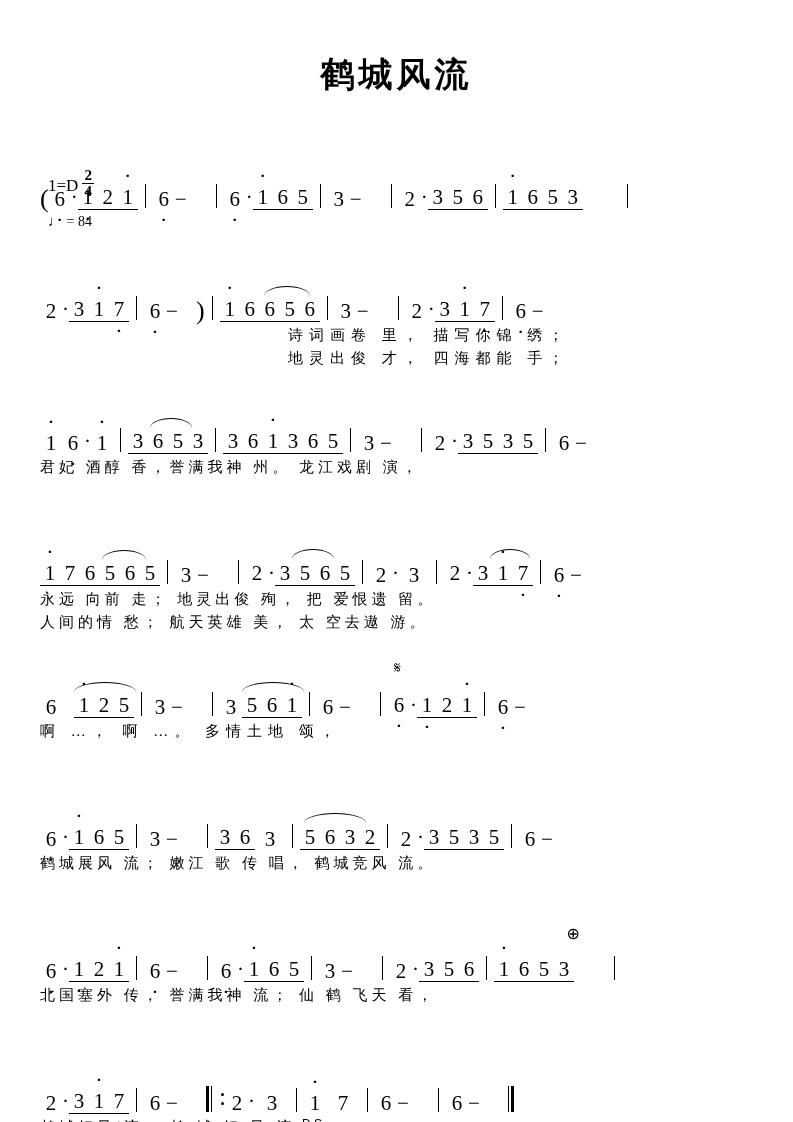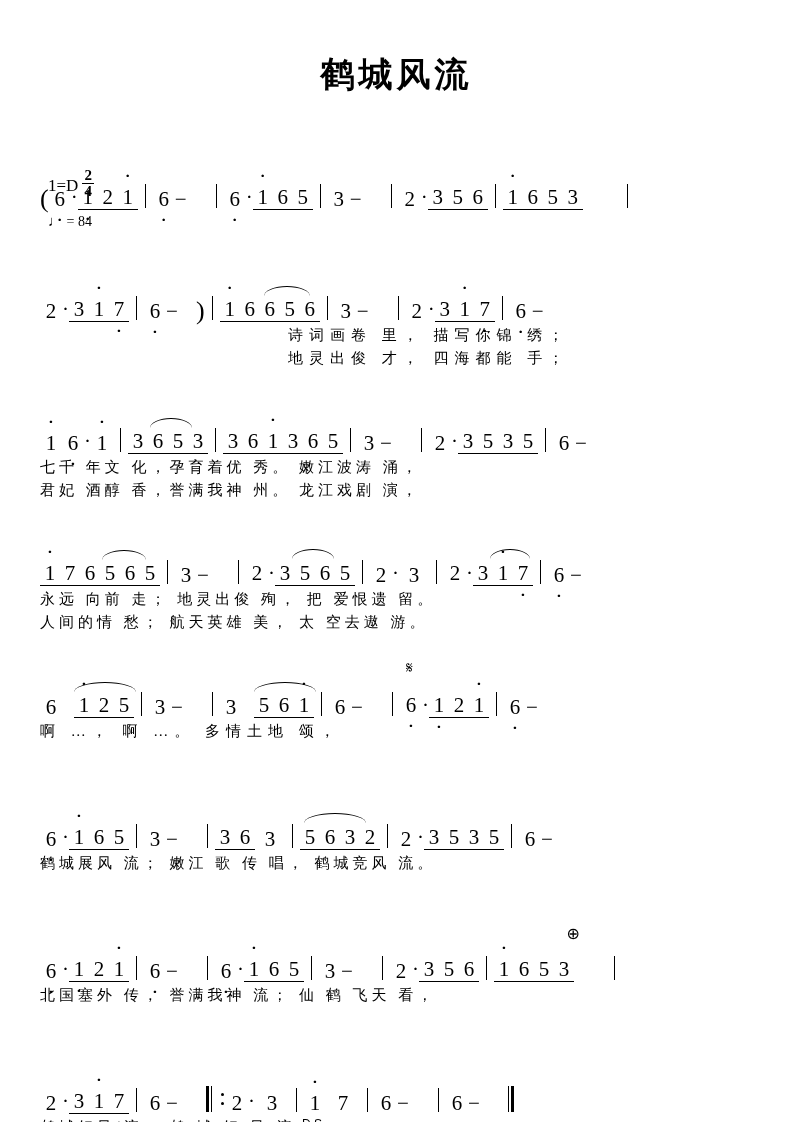--- a/index.html
+++ b/index.html
@@ -330,21 +330,20 @@
       <span class="tok" style="width:22px">2</span>
         <span class="dotsep">·</span>
       <span class="tok u1" style="width:20px">3</span>
       <span class="tok u1" style="width:20px">5</span>
       <span class="tok u1" style="width:20px">3</span>
       <span class="tok u1" style="width:20px">5</span>
       <span class="bar"></span>
       <span class="tok" style="width:22px">6</span>
       <span class="dash" style="width:34px">−</span>
     </div>
-    <div class="lyricline" style="letter-spacing:4px;">七千 年文 化，孕育着优 秀。 嫩江波涛 涌，</div>
     <div class="lyricline" style="letter-spacing:4px;">君妃 酒醇 香，誉满我神 州。 龙江戏剧 演，</div>
   </div>
 
   <div class="system" style="margin-top:36px;">
     <div class="staffline">
       <span style="position:relative;display:inline-block;">
         <span class="slur" style="left:62px; top:-12px; width:44px;"></span>
         <span class="tok dotover u1" style="width:20px">1</span><span class="tok u1" style="width:20px">7</span><span class="tok u1" style="width:20px">6</span><span class="tok u1" style="width:20px">5</span><span class="tok u1" style="width:20px">6</span><span class="tok u1" style="width:20px">5</span>
       </span>
       <span class="bar"></span>
@@ -377,21 +376,21 @@
       <span class="tok" style="width:22px">6</span>
       <span style="position:relative;display:inline-block;margin-left:12px;">
         <span class="slur" style="left:0px; top:-12px; width:62px;"></span>
         <span class="tok dotover u1" style="width:20px">1</span><span class="tok u1" style="width:20px">2</span><span class="tok u1" style="width:20px">5</span>
       </span>
       <span class="bar"></span>
       <span class="tok" style="width:22px">3</span>
       <span class="dash" style="width:34px">−</span>
       <span class="bar"></span>
       <span class="tok" style="width:22px">3</span>
-      <span style="position:relative;display:inline-block;margin-left:12px;text-decoration:underline;">
+      <span style="position:relative;display:inline-block;margin-left:0;text-decoration:underline;">
         <span class="slur" style="left:0px; top:-12px; width:62px;"></span>
         <span class="tok u1" style="width:20px">5</span><span class="tok u1" style="width:20px">6</span><span class="tok dotover u1" style="width:20px">1</span>
       </span>
       <span class="bar"></span>
       <span class="tok" style="width:22px">6</span>
       <span class="dash" style="width:34px">−</span>
       <span class="bar"></span>
       <span style="position:relative;display:inline-block;">
         <span class="segno" style="left:6px; top:-34px;">𝄋</span>
         <span class="tok dotunder" style="width:22px">6</span><span class="dotsep">·</span><span class="tok dotunder u1" style="width:20px">1</span><span class="tok u1" style="width:20px">2</span><span class="tok dotover u1" style="width:20px">1</span>

